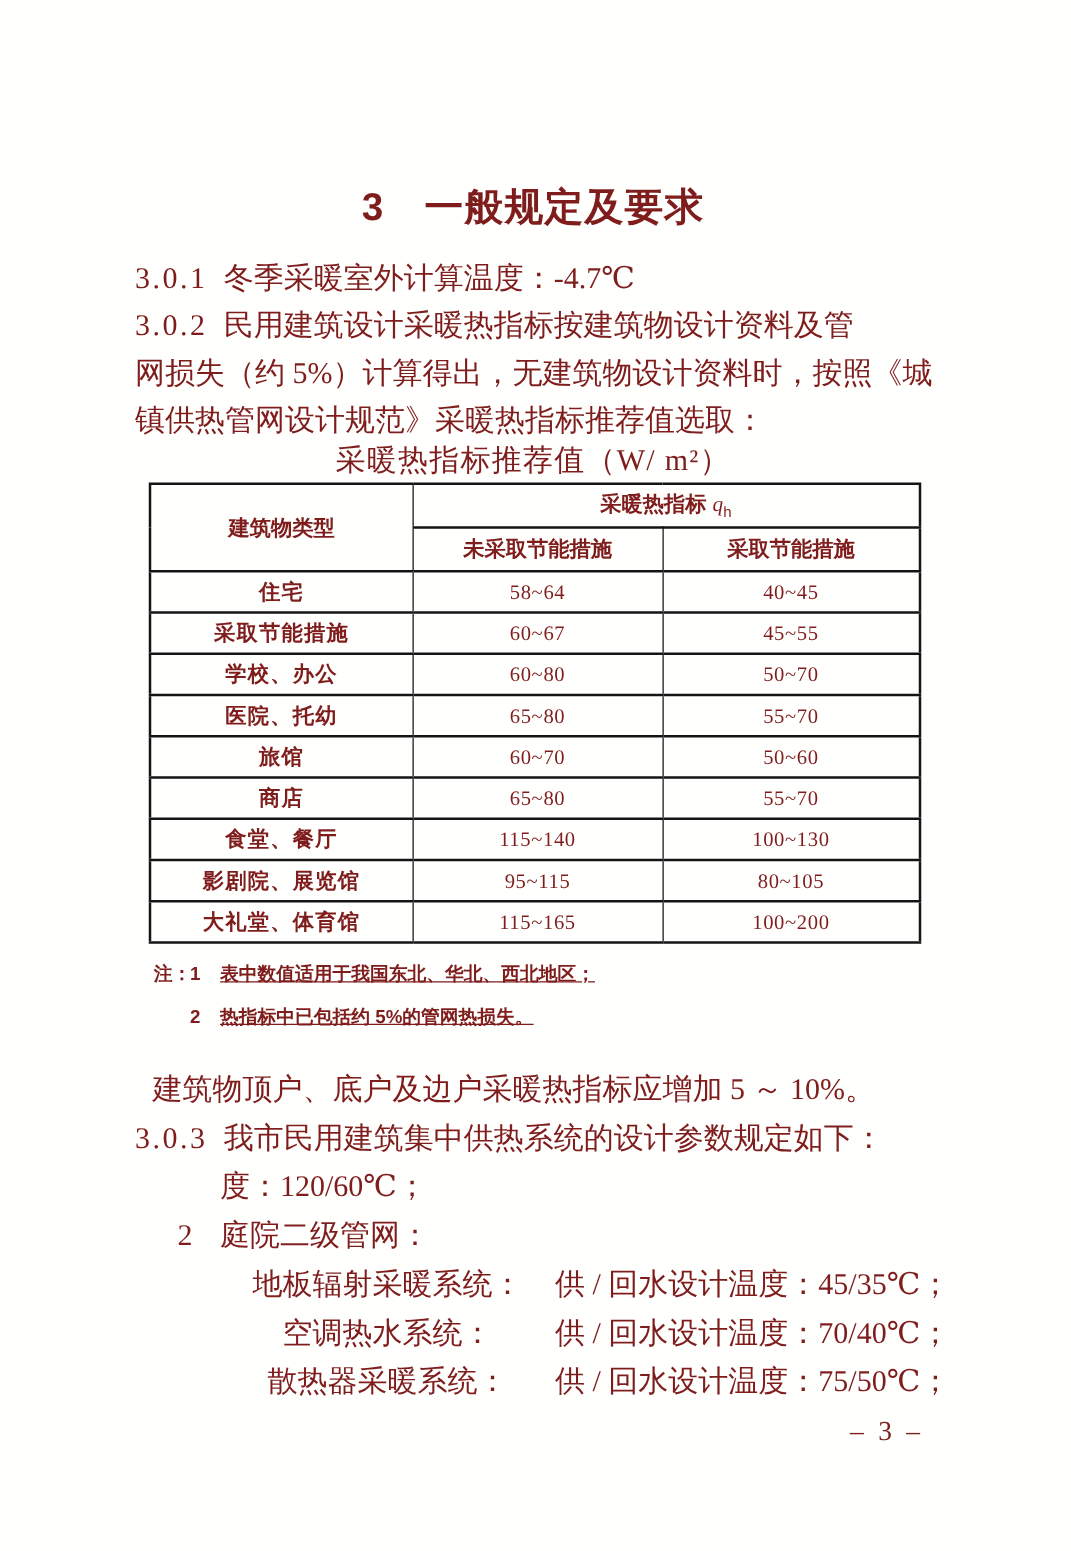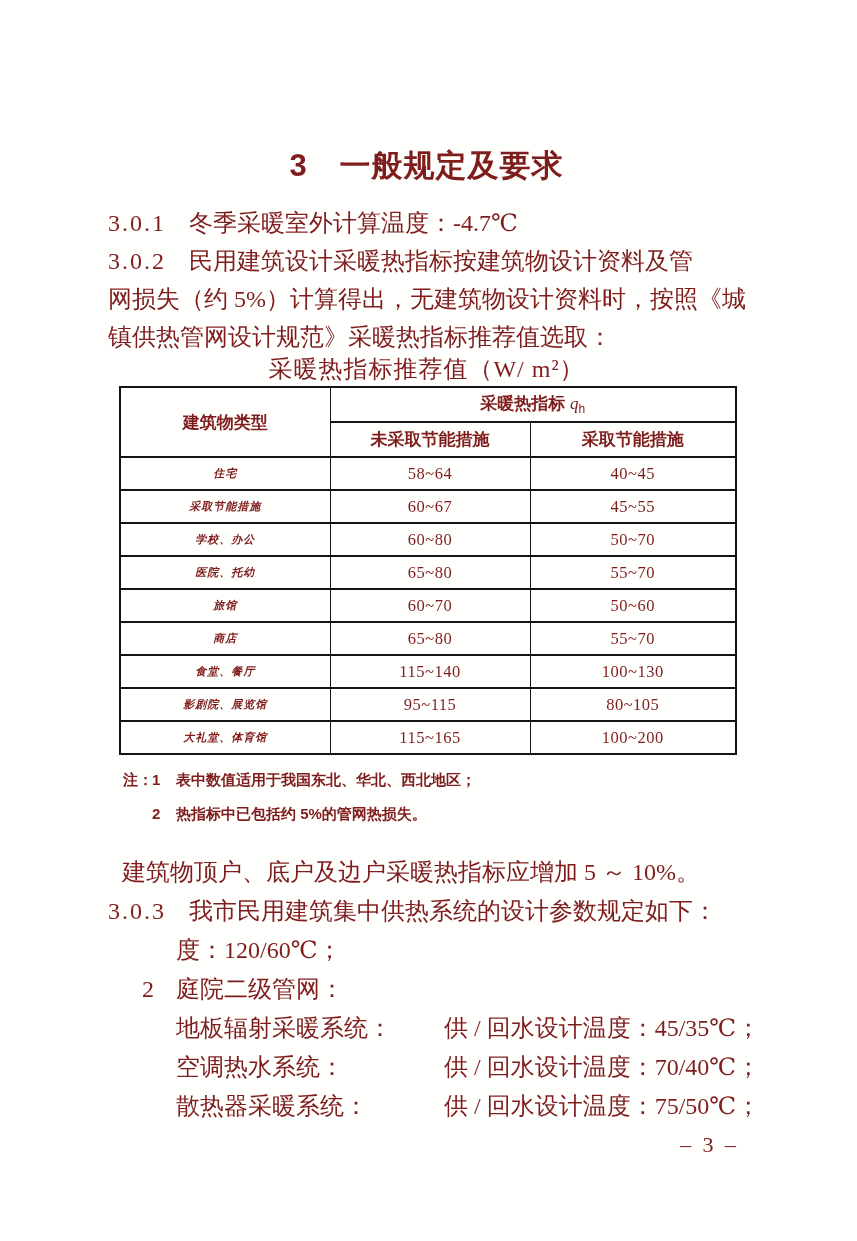--- a/index.html
+++ b/index.html
@@ -17,21 +17,21 @@
   .doc-title{
     text-align:center;
     font-family:"Liberation Sans","DejaVu Sans",sans-serif;
     font-weight:bold;
     font-size:31px;
     height:50px;line-height:40px;
     white-space:pre;
     letter-spacing:1px;
   }
   .line{font-size:24px;height:38px;line-height:38px;white-space:nowrap;}
-  .clause-num{display:inline-block;margin-right:23px;letter-spacing:2px;}
+  .clause-num{display:inline-block;margin-right:13px;letter-spacing:2px;}
 
   .table-caption{
     text-align:center;
     font-size:24px;
     height:30px;line-height:26px;
     letter-spacing:1px;
   }
   table.heat{
     width:616px;margin-left:11px;
     border-collapse:collapse;table-layout:fixed;
@@ -44,41 +44,41 @@
     padding:0;
   }
   .hdr{
     font-family:"Liberation Sans","DejaVu Sans",sans-serif;
     font-weight:bold;font-size:17px;
   }
   tr.hrow{height:35px;}
   tr.drow{height:33px;}
   td.type-cell{
     font-family:"Liberation Sans","DejaVu Sans",sans-serif;
-    font-weight:bold;font-size:11px;letter-spacing:1px;font-style:italic;
+    font-weight:bold;font-size:17px;letter-spacing:1px;
   }
   td.val-cell{font-size:16.5px;letter-spacing:.5px;}
   .qsym{font-style:italic;font-family:"Liberation Serif","DejaVu Serif",serif;font-weight:normal;}
   sub.qsub{font-size:12px;font-weight:normal;}
 
   .notes{
     margin-top:8px;
     font-family:"Liberation Sans","DejaVu Sans",sans-serif;
     font-weight:bold;font-size:15px;
   }
-  .note-row{height:34px;line-height:34px;padding-left:15px;white-space:nowrap;}
+  .note-row{height:34px;line-height:34px;padding-left:15px;white-space:nowrap;text-decoration:underline;}
   .note-row.second{padding-left:44px;}
   .note-prefix{display:inline-block;width:29px;}
   .note-num{display:inline-block;width:24px;}
 
   .para-extra{margin-top:22px;padding-left:14px;height:39px;line-height:39px;font-size:24px;white-space:nowrap;}
   .l39{font-size:24px;height:39px;line-height:39px;white-space:nowrap;}
   .item-num{display:inline-block;margin-left:34px;width:34px;}
   .indent-68{padding-left:68px;}
-  .sys-label{display:inline-block;width:268px;}
+  .sys-label{display:inline-block;width:268px;text-align:center;}
 
   .page-num{
     position:absolute;top:1132px;right:118px;
     font-size:22px;letter-spacing:3px;white-space:pre;
   }
 </style>
 </head>
 <body>
 
 <div class="page">

